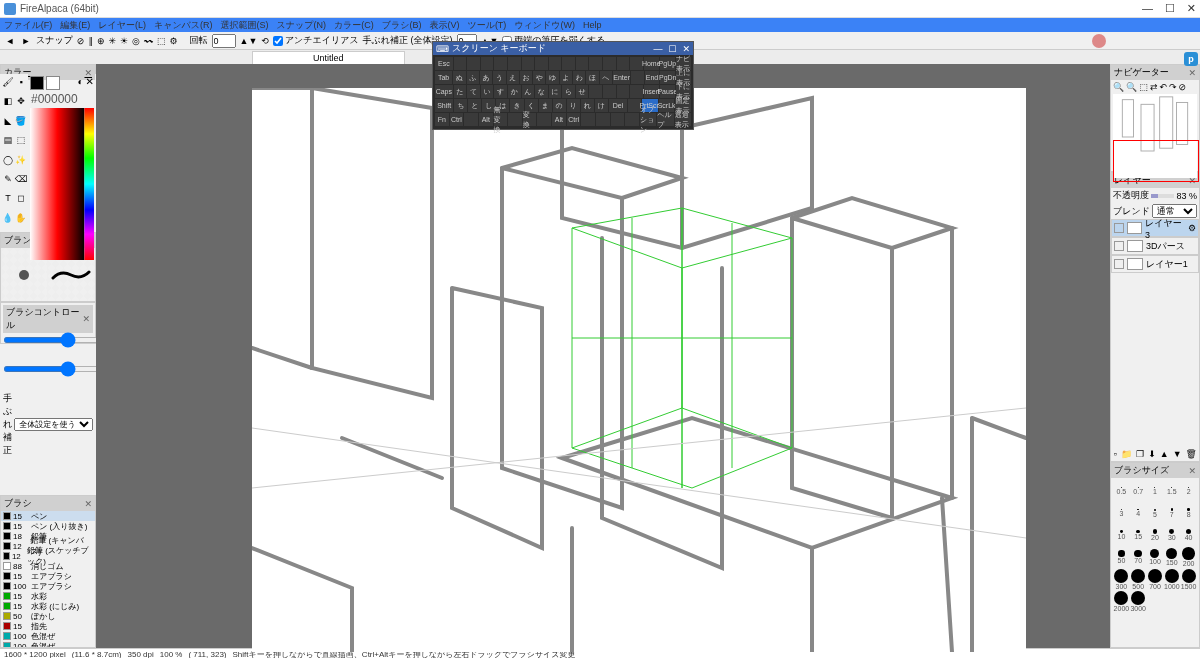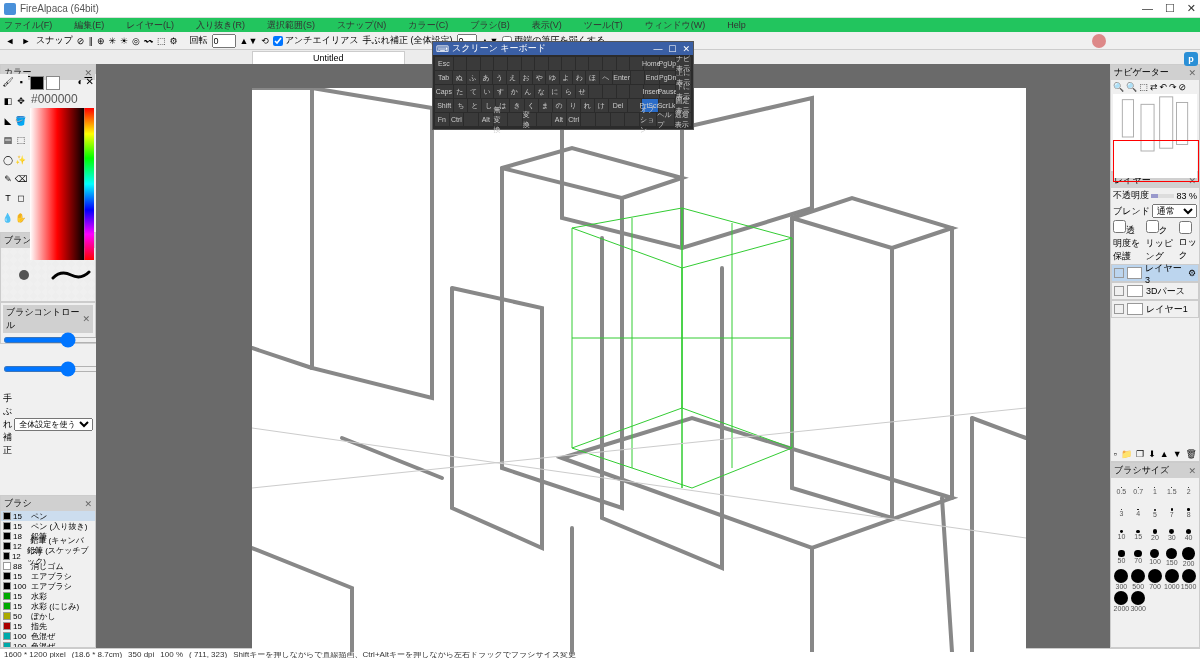--- a/index.html
+++ b/index.html
@@ -6,21 +6,21 @@
 body { background: #f0f0f0; width: 1200px; height: 658px; overflow: hidden; position: relative; font-size: 10px; }
 
 
 .titlebar { height: 18px; background: #fff; display: flex; align-items: center; padding: 0 4px; border-bottom: 1px solid #ddd; }
 .titlebar .icon { width: 12px; height: 12px; background: #4a90d9; border-radius: 2px; margin-right: 4px; }
 .titlebar .title { color: #555; font-size: 10px; }
 .titlebar .controls { margin-left: auto; display: flex; gap: 12px; }
 .titlebar .controls span { color: #333; cursor: pointer; font-size: 11px; }
 
 
-.menubar { height: 14px; background: #22c55e; display: flex; align-items: center; padding: 0 4px; gap: 22px; }
+.menubar { height: 14px; background: #3b82f6; display: flex; align-items: center; padding: 0 4px; gap: 8px; }
 .menubar span { color: #333; font-size: 9px; cursor: pointer; }
 
 
 .toolbar { height: 18px; background: #f0f0f0; display: flex; align-items: center; padding: 0 4px; gap: 4px; border-bottom: 1px solid #ccc; font-size: 9px; }
 .toolbar .arrow { width: 12px; height: 12px; display: inline-flex; align-items: center; justify-content: center; cursor: pointer; }
 .toolbar label { font-size: 9px; display: flex; align-items: center; gap: 2px; }
 .toolbar input[type=checkbox] { width: 10px; height: 10px; }
 
 
 .tabstrip { height: 14px; background: #ececec; display: flex; align-items: center; }
@@ -124,21 +124,21 @@
     <span>—</span>
     <span>☐</span>
     <span>✕</span>
   </div>
 </div>
 
 <div class="menubar">
   <span>ファイル(F)</span>
   <span>編集(E)</span>
   <span>レイヤー(L)</span>
-  <span>入り抜き(R)</span>
+  <span>キャンバス(R)</span>
   <span>選択範囲(S)</span>
   <span>スナップ(N)</span>
   <span>カラー(C)</span>
   <span>ブラシ(B)</span>
   <span>表示(V)</span>
   <span>ツール(T)</span>
   <span>ウィンドウ(W)</span>
   <span>Help</span>
 </div>
 
@@ -435,25 +435,20 @@
         </div>
       <div class="row">
           <span>不透明度</span>
           <div class="slider"></div>
           <span>83 %</span>
         </div>
       <div class="row">
           <span>ブレンド</span>
           <select style="flex:1;font-size:9px"><option>通常</option></select>
         </div>
-      <div class="row">
-        <label><input type="checkbox" style=""><span>透明度を保護</span></label>
-        <label><input type="checkbox" style=""><span>クリッピング</span></label>
-        <label><input type="checkbox" style=""><span>ロック</span></label>
-      </div>
       <div id="layer-items">
           <div class="layer-item sel">
             <div class="vis"></div>
             <div class="thumb"></div>
             <span>レイヤー3</span>
             <span class="gear">⚙</span>
           </div>
           <div class="layer-item">
             <div class="vis"></div>
             <div class="thumb"></div>
@@ -590,21 +585,21 @@
             <div class="c" style="width:14px;height:14px"></div>
             <span>3000</span>
           </div>
         </div>
     </div>
   </div>
 </div>
 
 <div class="statusbar">
   <span>1600 * 1200 pixel</span>
-  <span>(18.6 * 8.7cm)</span>
+  <span>(11.6 * 8.7cm)</span>
   <span>350 dpi</span>
   <span>100 %</span>
   <span>( 711, 323)</span>
   <span>Shiftキーを押しながらで直線描画、Ctrl+Altキーを押しながら左右ドラッグでブラシサイズ変更</span>
 </div>
 
 <div class="avatar" style="position:absolute;right:94px;top:34px"></div>
 <div class="plogo">p</div>
 
 <div class="osk">

